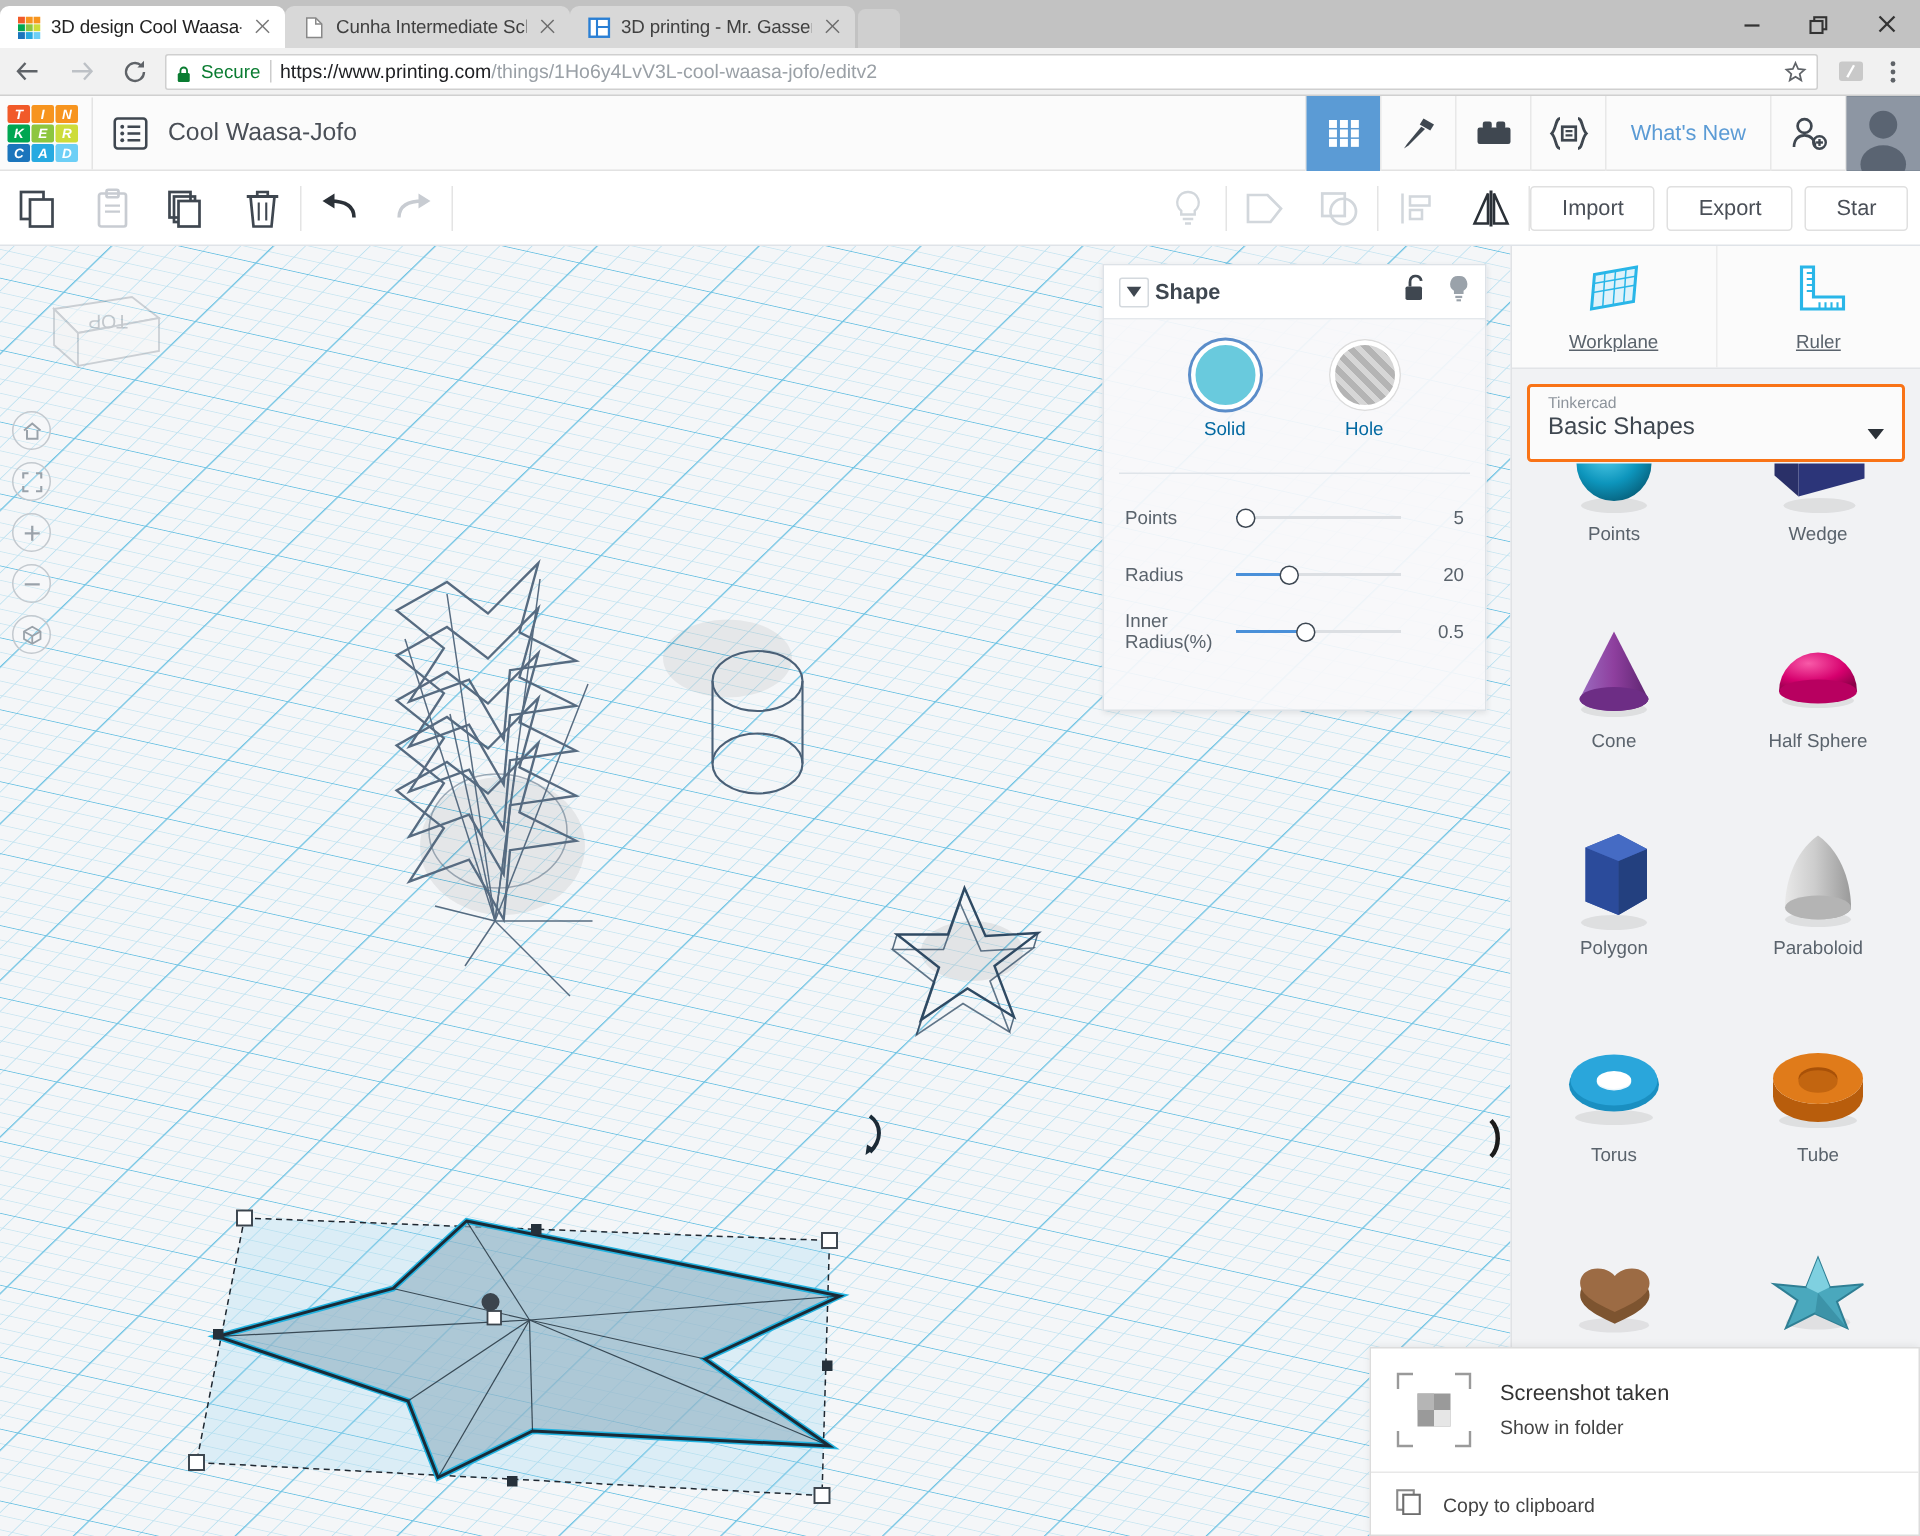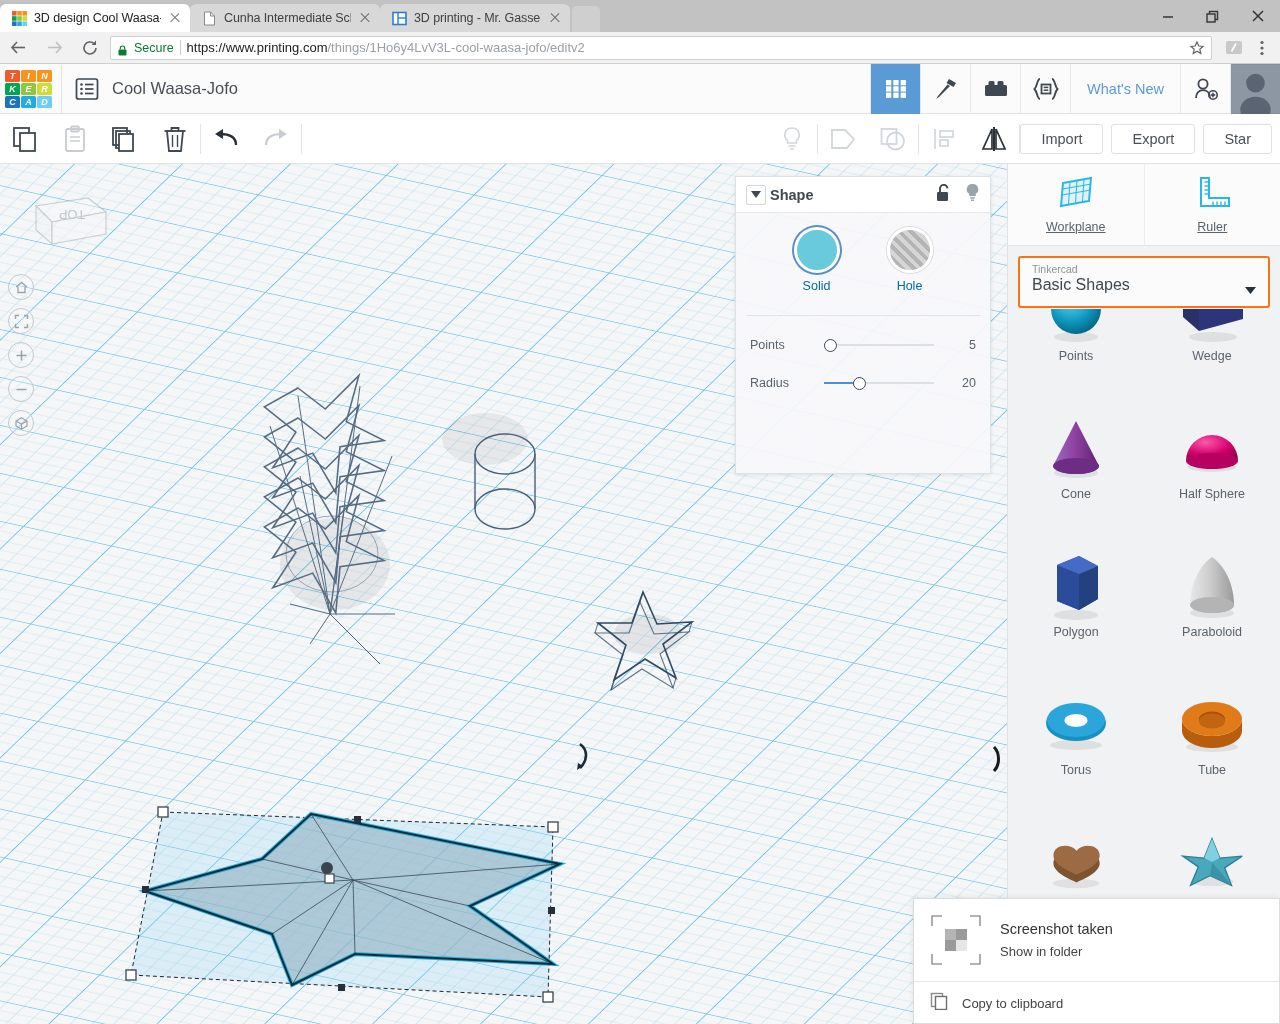--- a/index.html
+++ b/index.html
@@ -712,20 +712,29 @@
         <div class="sp-row">
           <div class="sp-row-label">Radius</div>
           <div class="slider">
             <div class="slider-track"></div>
             <div class="slider-fill" style="width:35px"></div>
             <div class="slider-knob" style="left:29px"></div>
           </div>
           <div class="sp-value">20</div>
         </div>
 
+        <div class="sp-row">
+          <div class="sp-row-label">Inner Radius(%)</div>
+          <div class="slider">
+            <div class="slider-track"></div>
+            <div class="slider-fill" style="width:46px"></div>
+            <div class="slider-knob" style="left:40px"></div>
+          </div>
+          <div class="sp-value">0.5</div>
+        </div>
 
       </div>
     </div>
   </div>
 
   <div class="sidebar">
     <div class="sb-tools">
       <div class="sb-tool">
         <span>
           <svg width="42" height="34" viewBox="0 0 42 34">

